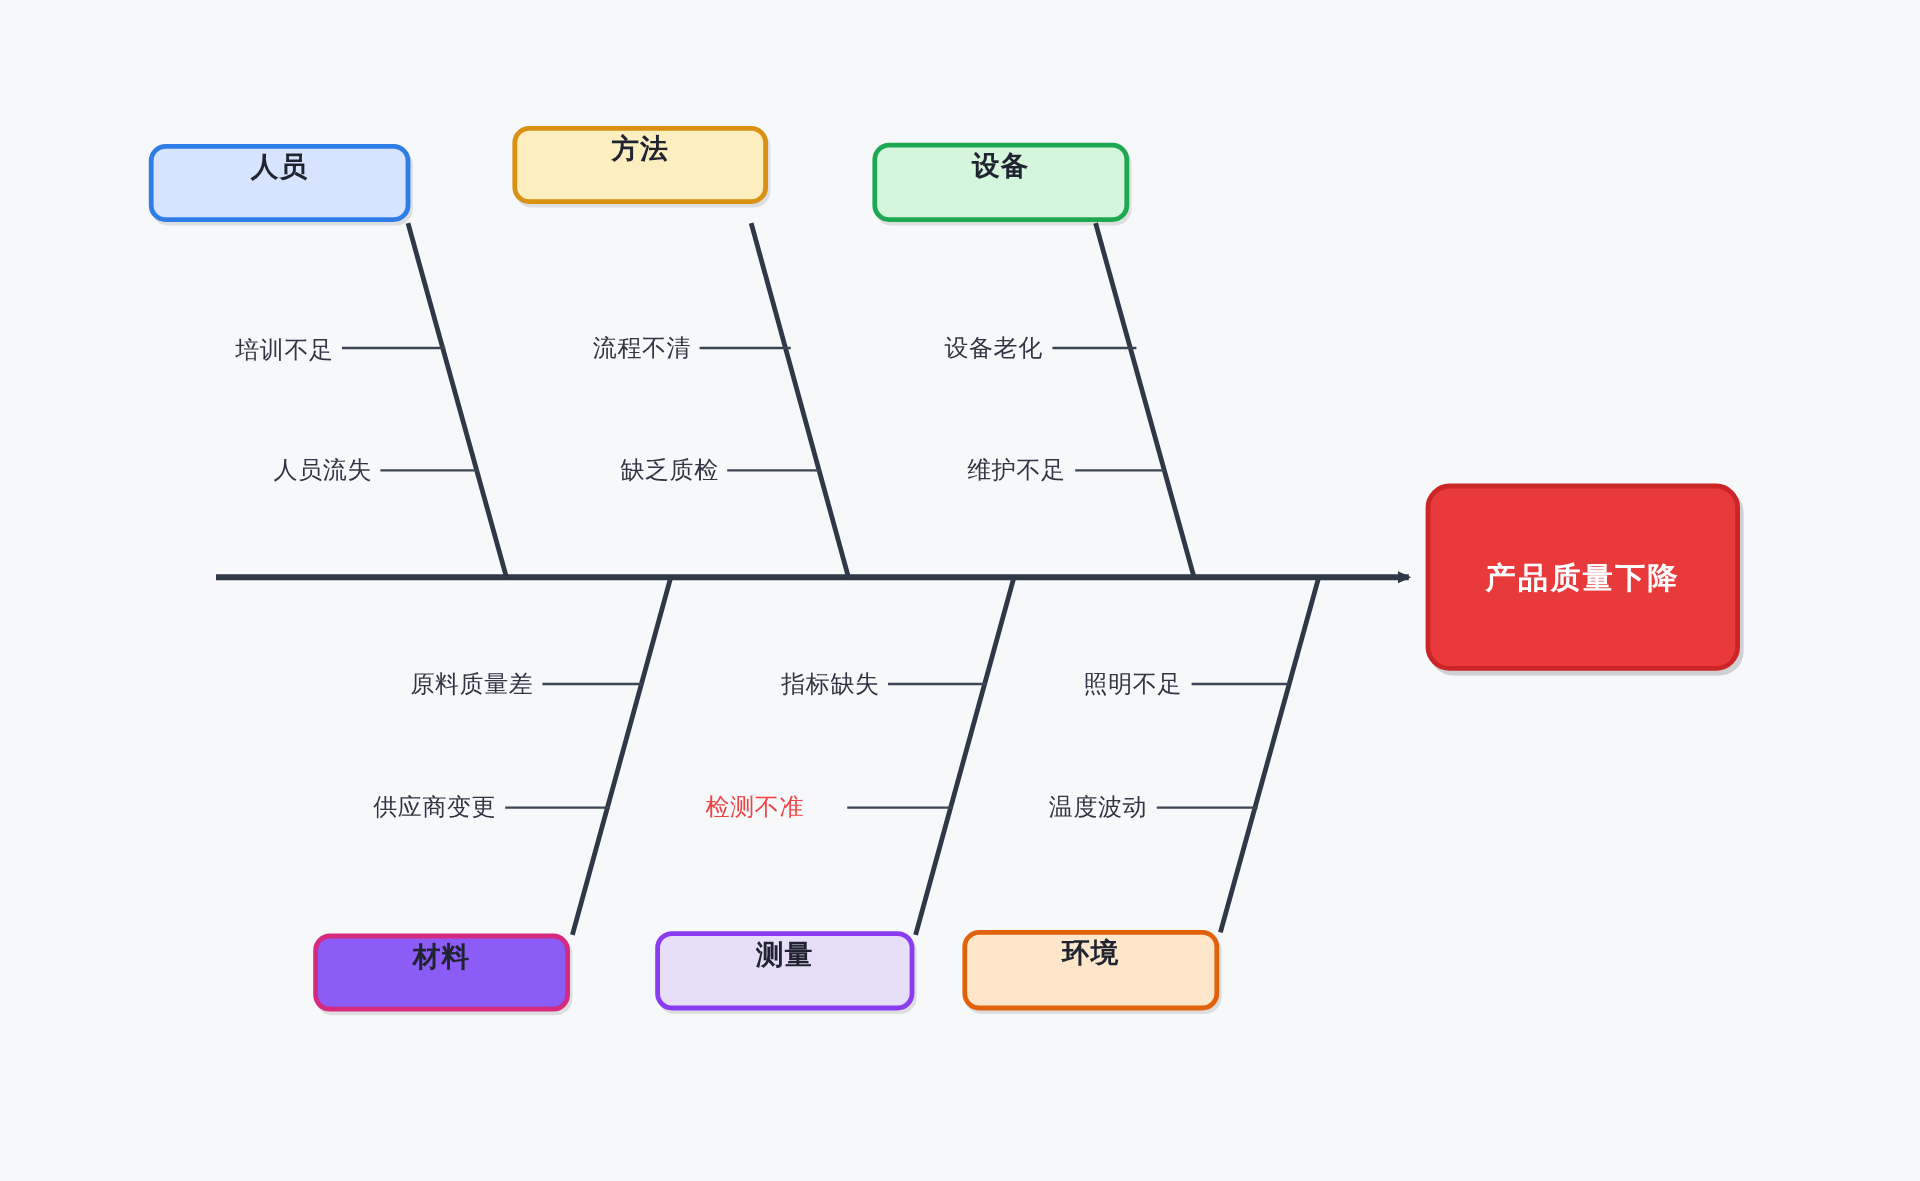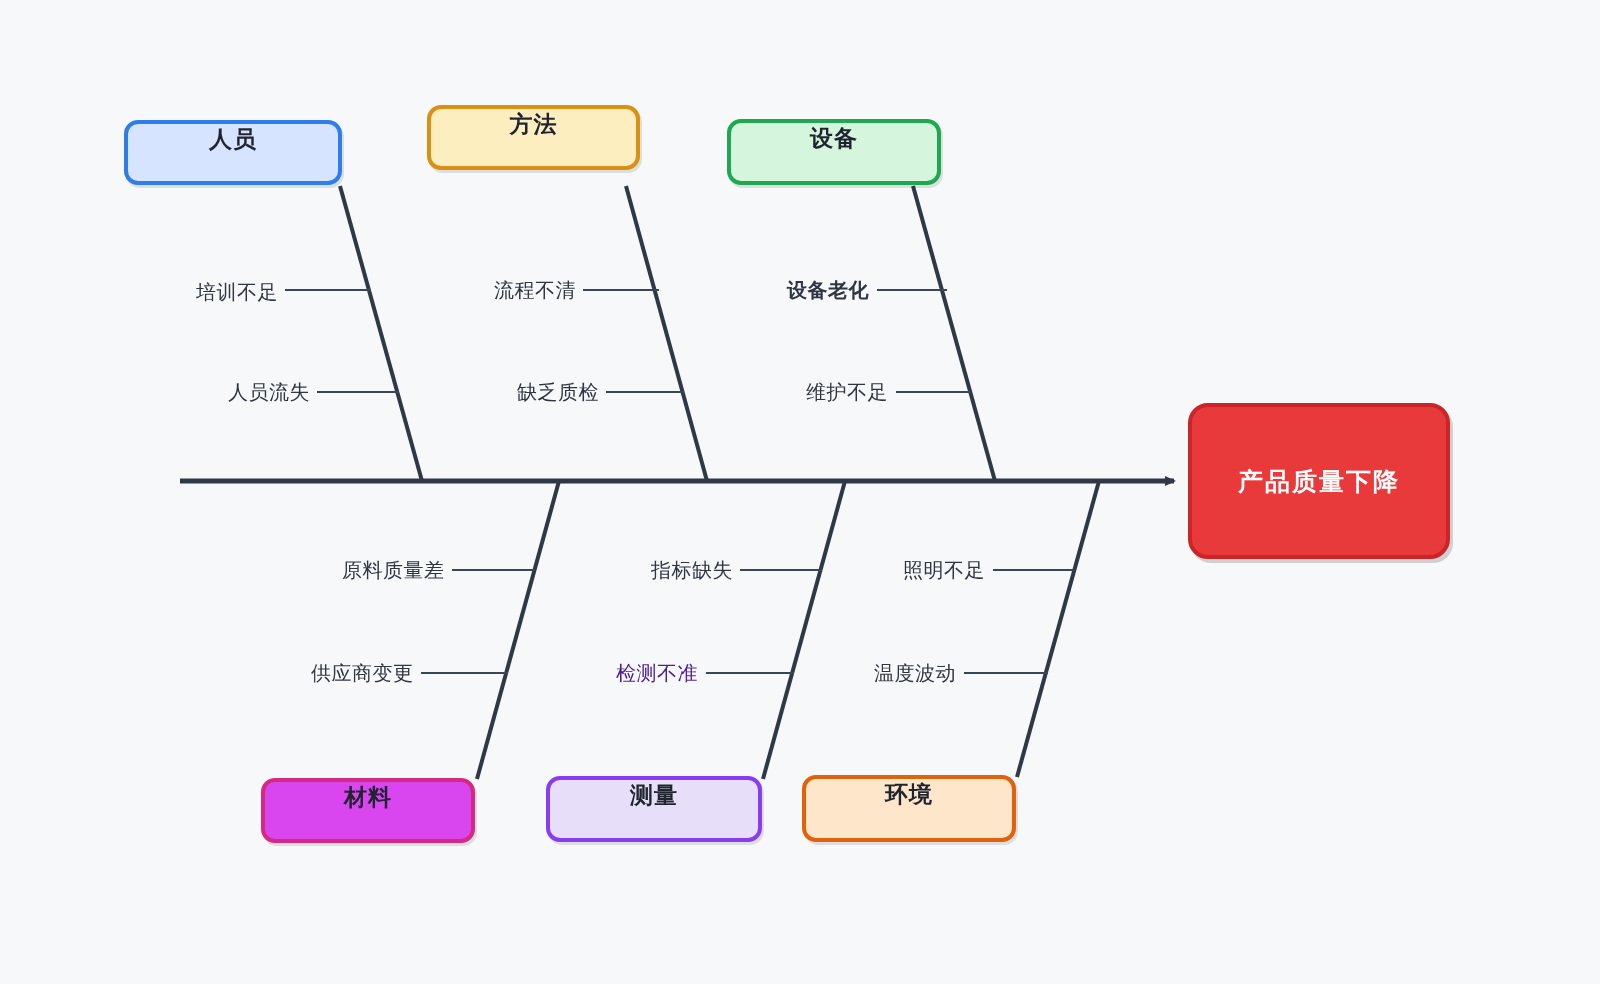--- a/index.html
+++ b/index.html
@@ -81,32 +81,32 @@
       <div class="cause-label" style="left: 196px; top: 292px; color: rgb(47, 53, 66);">培训不足</div>
       <div class="cause-label" style="left: 228px; top: 392px; color: rgb(47, 53, 66);">人员流失</div>
       <div class="cat-box" style="left: 124px; top: 120px; width: 218px; height: 65px; background: rgb(214, 228, 255); border-color: rgb(47, 126, 232);">
         <span>人员</span>
       </div>
       <div class="cause-label" style="left: 494px; top: 290px; color: rgb(47, 53, 66);">流程不清</div>
       <div class="cause-label" style="left: 517px; top: 392px; color: rgb(47, 53, 66);">缺乏质检</div>
       <div class="cat-box" style="left: 427px; top: 105px; width: 213px; height: 65px; background: rgb(253, 238, 192); border-color: rgb(217, 144, 19);">
         <span>方法</span>
       </div>
-      <div class="cause-label" style="left: 787px; top: 290px; color: rgb(47, 53, 66); font-weight: bold;">设备老化</div>
+      <div class="cause-label" style="left: 787px; top: 290px; color: rgb(47, 53, 66);">设备老化</div>
       <div class="cause-label" style="left: 806px; top: 392px; color: rgb(47, 53, 66);">维护不足</div>
       <div class="cat-box" style="left: 727px; top: 119px; width: 214px; height: 66px; background: rgb(213, 245, 221); border-color: rgb(29, 168, 81);">
         <span>设备</span>
       </div>
       <div class="cause-label" style="left: 342px; top: 570px; color: rgb(47, 53, 66);">原料质量差</div>
       <div class="cause-label" style="left: 311px; top: 673px; color: rgb(47, 53, 66);">供应商变更</div>
-      <div class="cat-box" style="left: 261px; top: 778px; width: 214px; height: 65px; background: #d946ef; border-color: rgb(214, 42, 128);">
+      <div class="cat-box" style="left: 261px; top: 778px; width: 214px; height: 65px; background: #8b5cf6; border-color: rgb(214, 42, 128);">
         <span>材料</span>
       </div>
       <div class="cause-label" style="left: 651px; top: 570px; color: rgb(47, 53, 66);">指标缺失</div>
-      <div class="cause-label" style="left: 616px; top: 673px; color: #4c1d95;">检测不准</div>
+      <div class="cause-label" style="left: 588px; top: 673px; color: #ef4444;">检测不准</div>
       <div class="cat-box" style="left: 546px; top: 776px; width: 216px; height: 66px; background: rgb(231, 222, 249); border-color: rgb(138, 61, 240);">
         <span>测量</span>
       </div>
       <div class="cause-label" style="left: 903px; top: 570px; color: rgb(47, 53, 66);">照明不足</div>
       <div class="cause-label" style="left: 874px; top: 673px; color: rgb(47, 53, 66);">温度波动</div>
       <div class="cat-box" style="left: 802px; top: 775px; width: 214px; height: 67px; background: rgb(253, 230, 201); border-color: rgb(226, 98, 12);">
         <span>环境</span>
       </div>
       <div class="effect-box" style="left: 1188px; top: 403px; width: 262px; height: 156px; background: rgb(232, 57, 59); border-color: rgb(204, 37, 39); color: rgb(255, 255, 255);">
         <span>产品质量下降</span>

